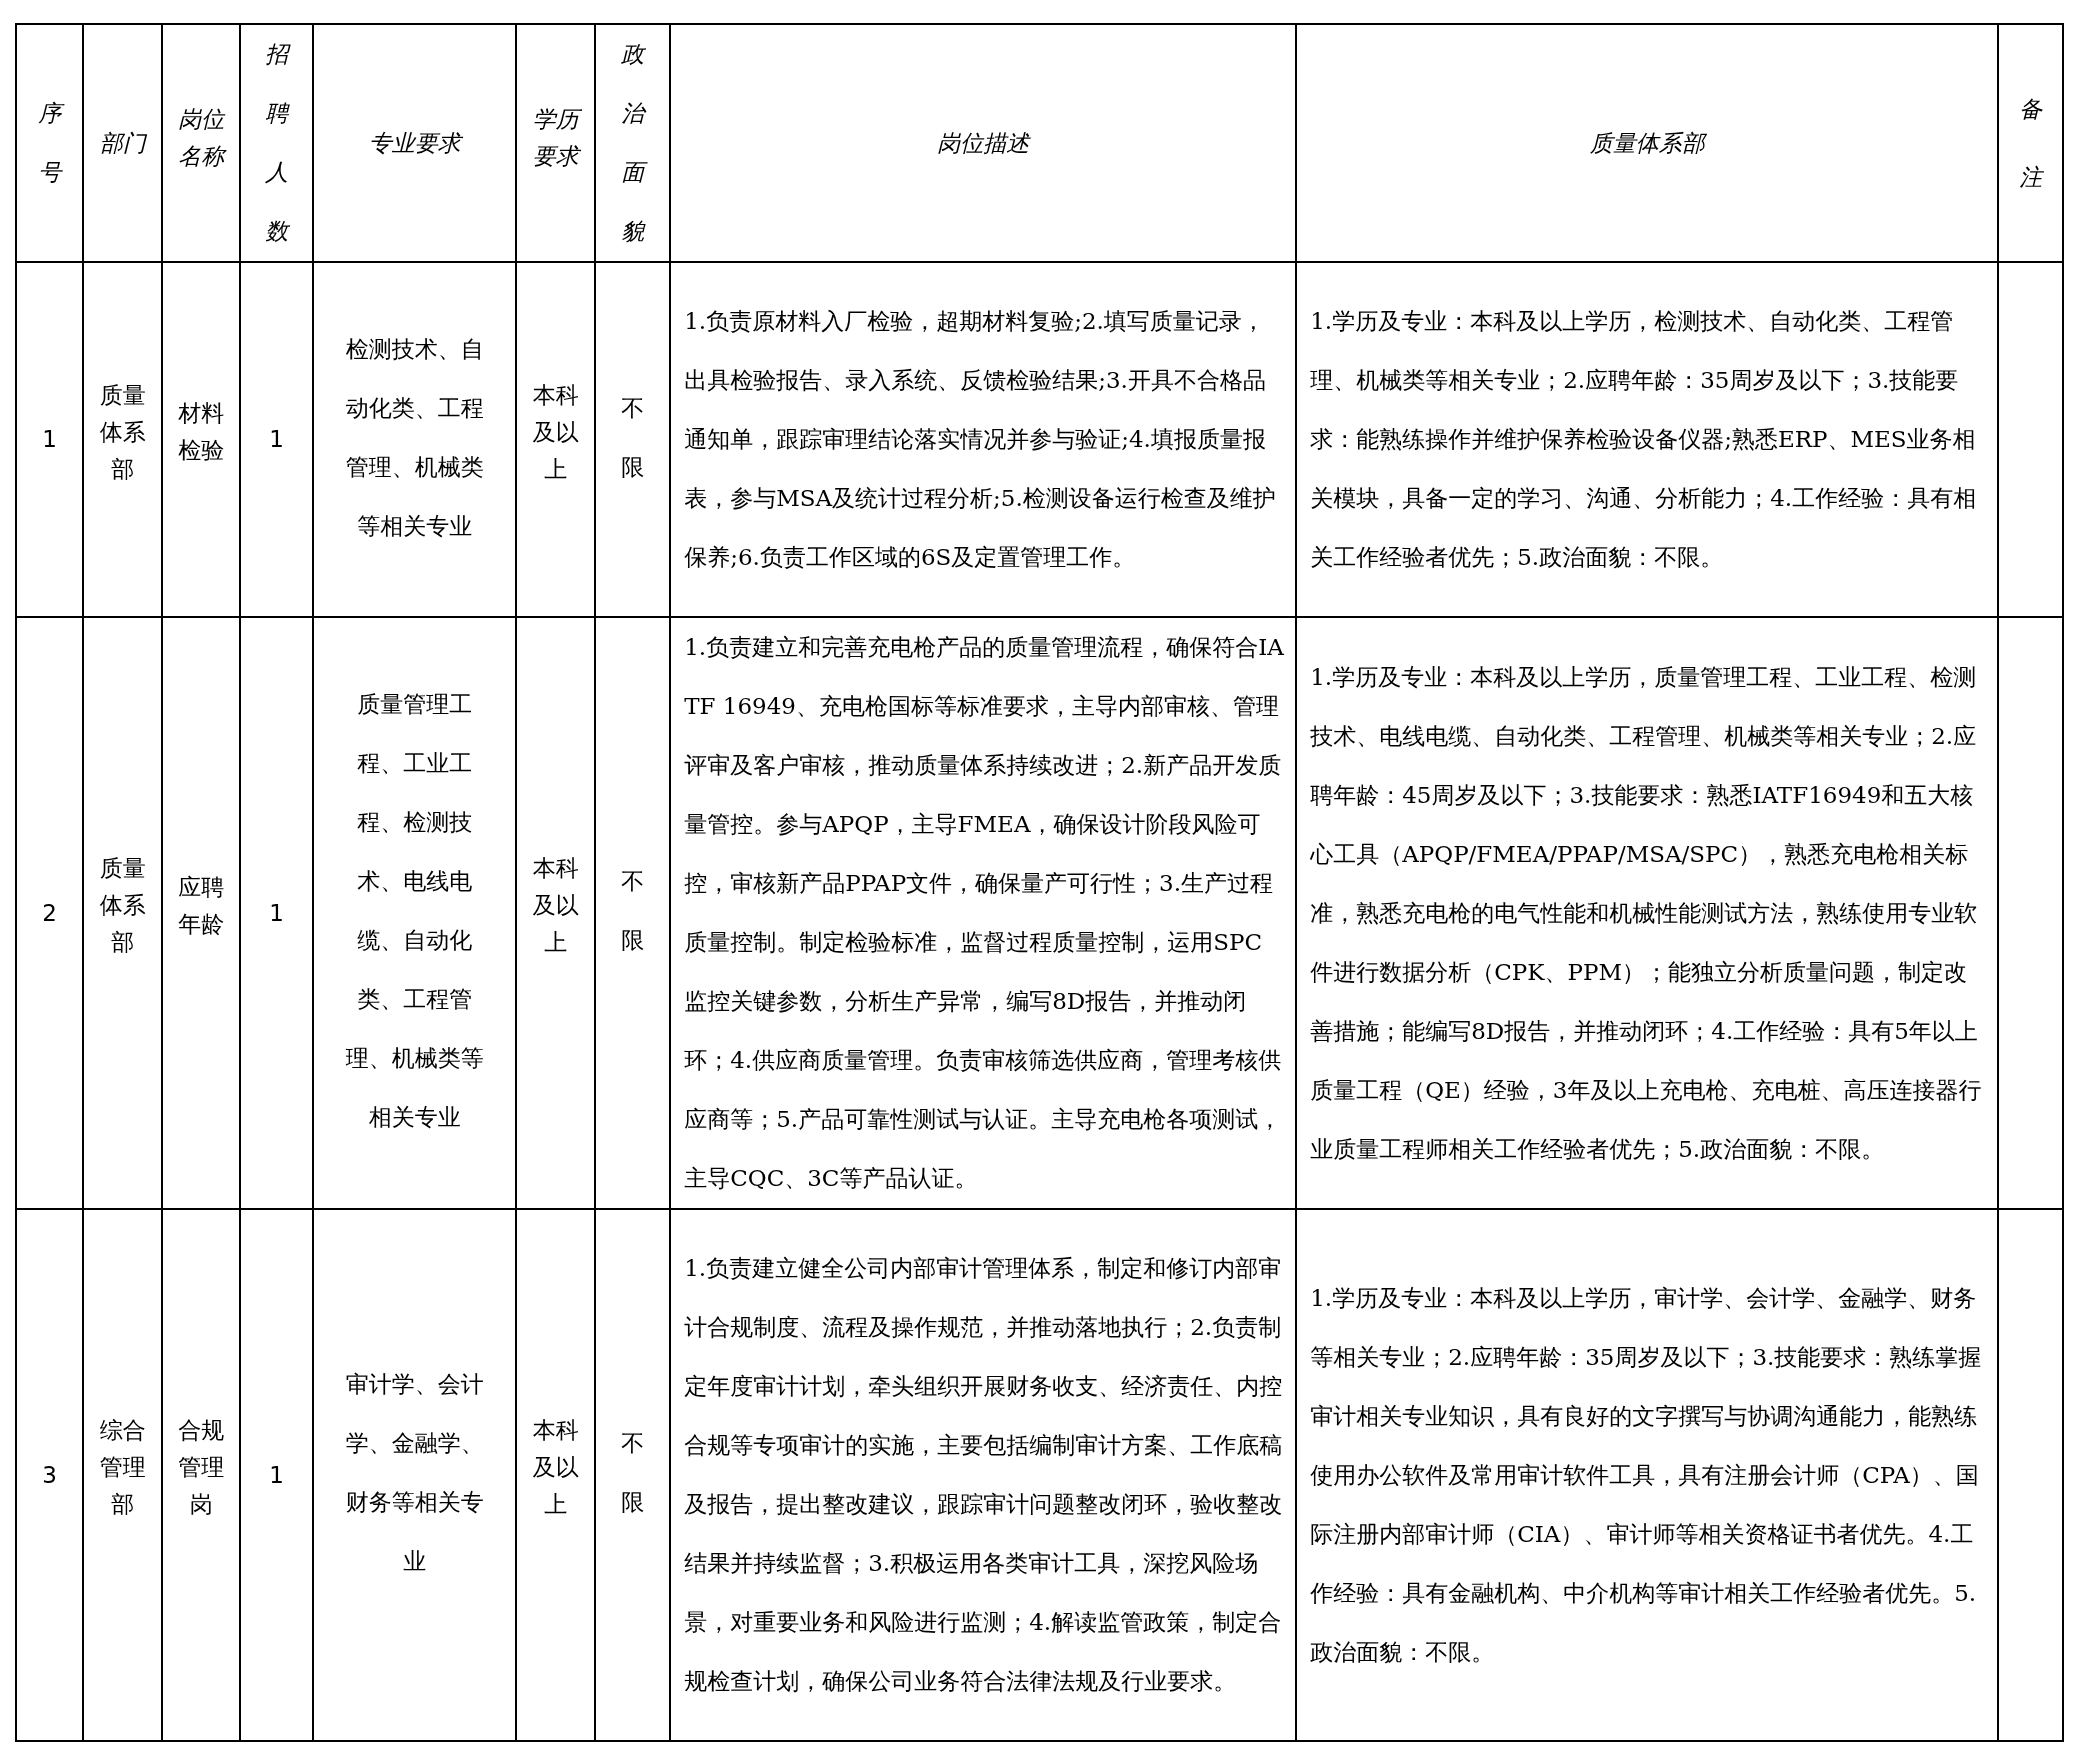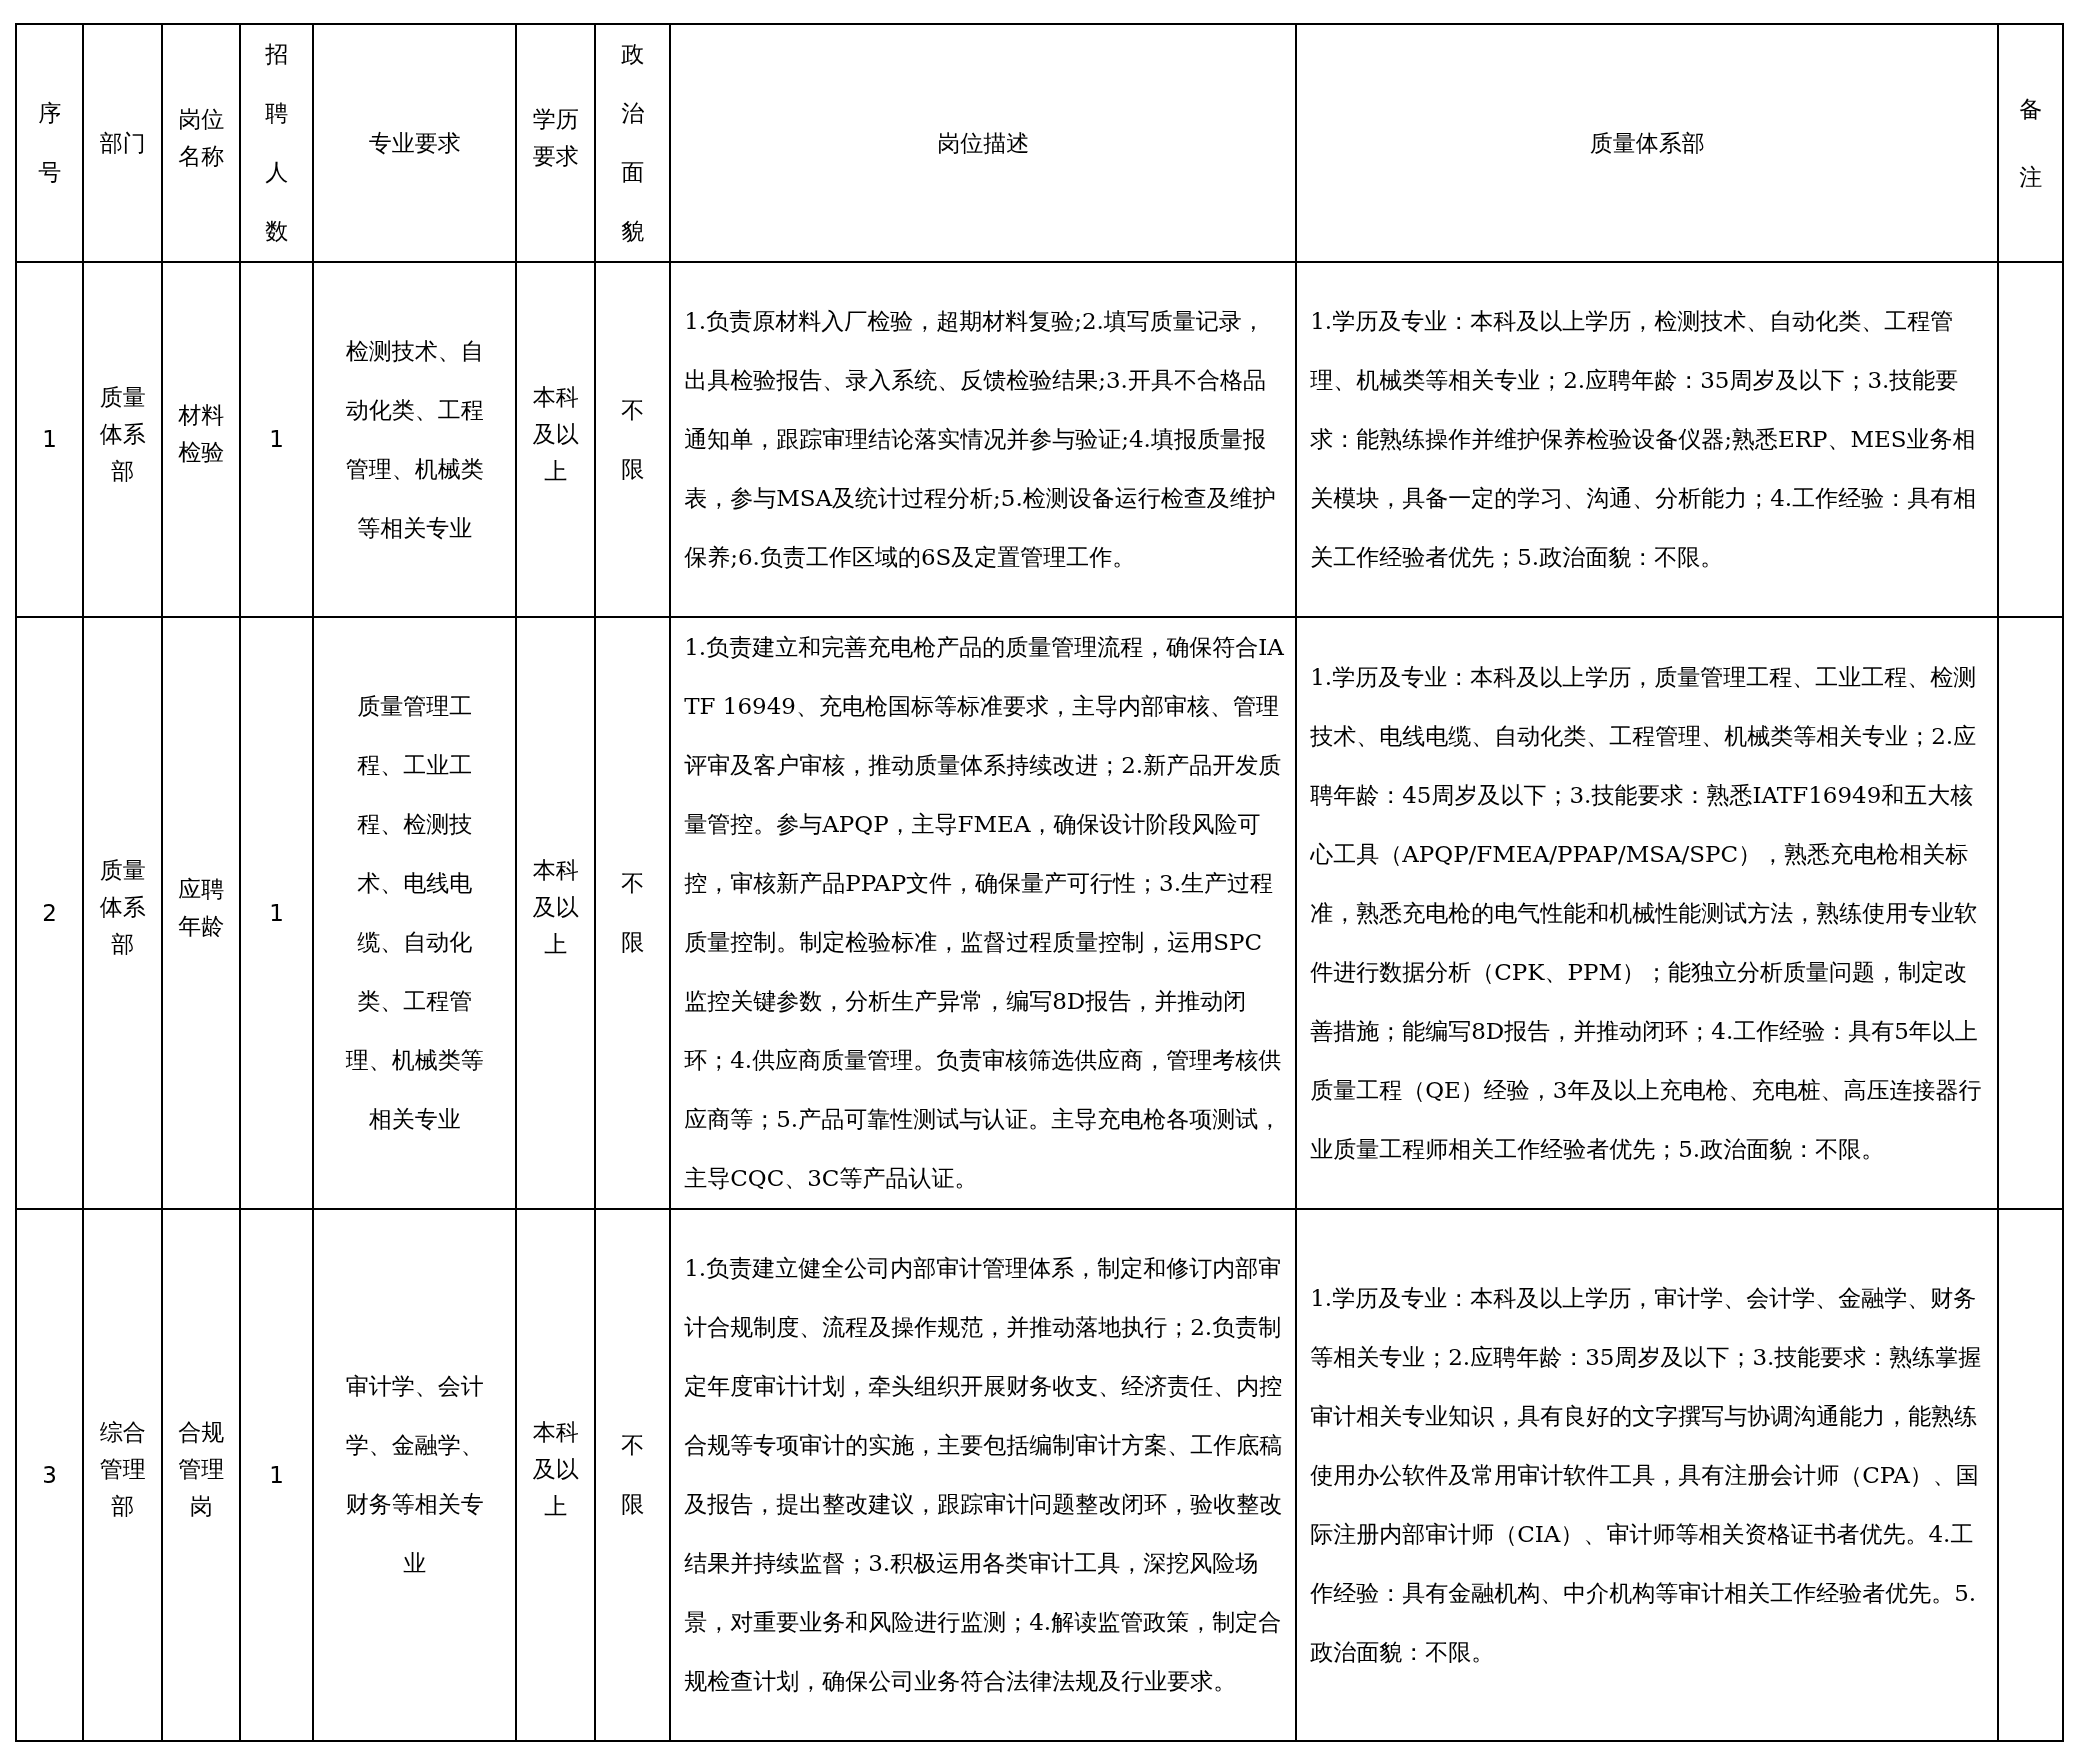--- a/index.html
+++ b/index.html
@@ -11,22 +11,22 @@
     width: 2044px;
   }
   table.jobs td, table.jobs th {
     border: 2.4px solid #000;
     padding: 0;
     vertical-align: middle;
     font-weight: normal;
     font-size: 23px;
     line-height: 59px;
   }
-  th { text-align: center; }
-  .c { text-align: center; }
+  th { text-align: center; font-style: italic; }
+  .c { text-align: center; font-family: Liberation Mono, monospace; }
   .vert { display: inline-block; width: 1.05em; word-break: break-all; line-height: 59px; }
   .narrow { display: inline-block; width: 2.1em; word-break: break-all; line-height: 37px; text-align: center; }
   .major { display: inline-block; width: 6.2em; word-break: break-all; text-align: center; line-height: 59px; }
   .para { text-align: left; padding: 0 11.2px 0 13px !important; line-height: 59px; word-break: break-all;
           font-family: "DejaVu Serif", "Liberation Serif", serif; font-size: 22.4px; border-radius: 29px; }
   .num { font-family: "DejaVu Sans", "Liberation Sans", sans-serif; }
   .hdr-row { height: 233px; }
   .r1 { height: 355px; }
   .r2 { height: 592px; }
   .r3 { height: 532px; }

